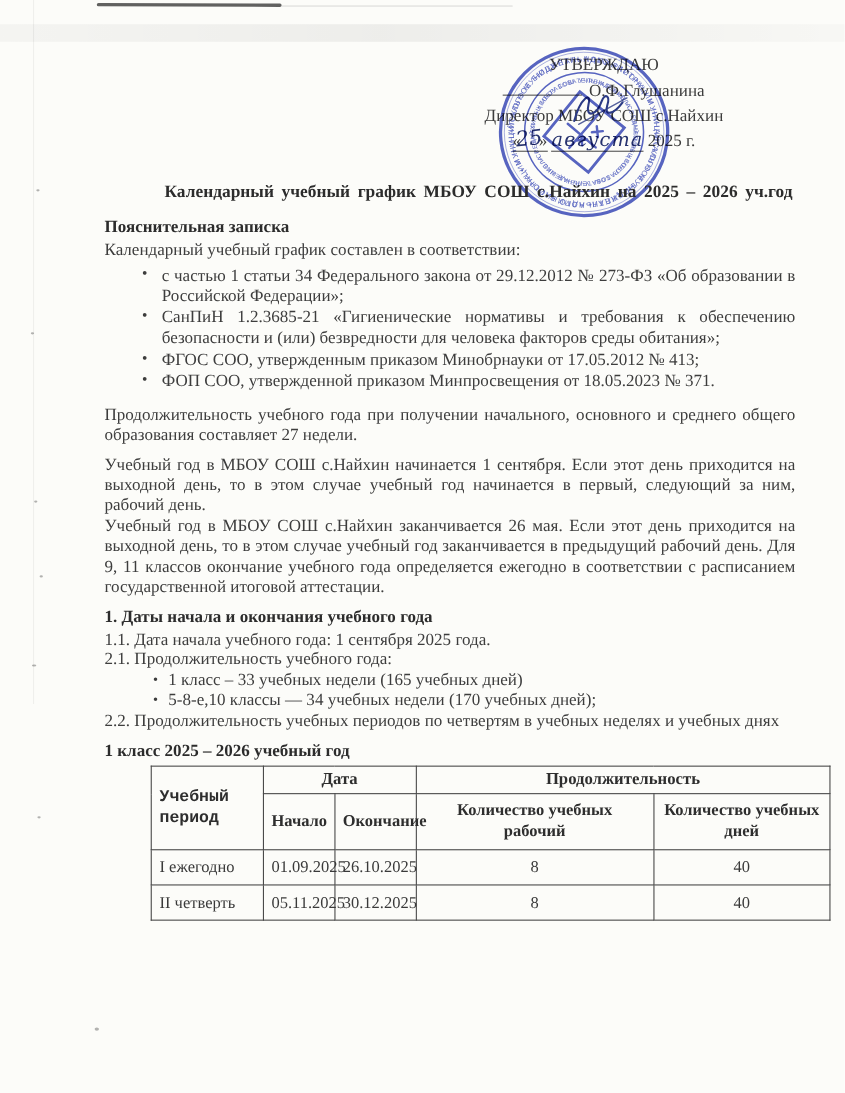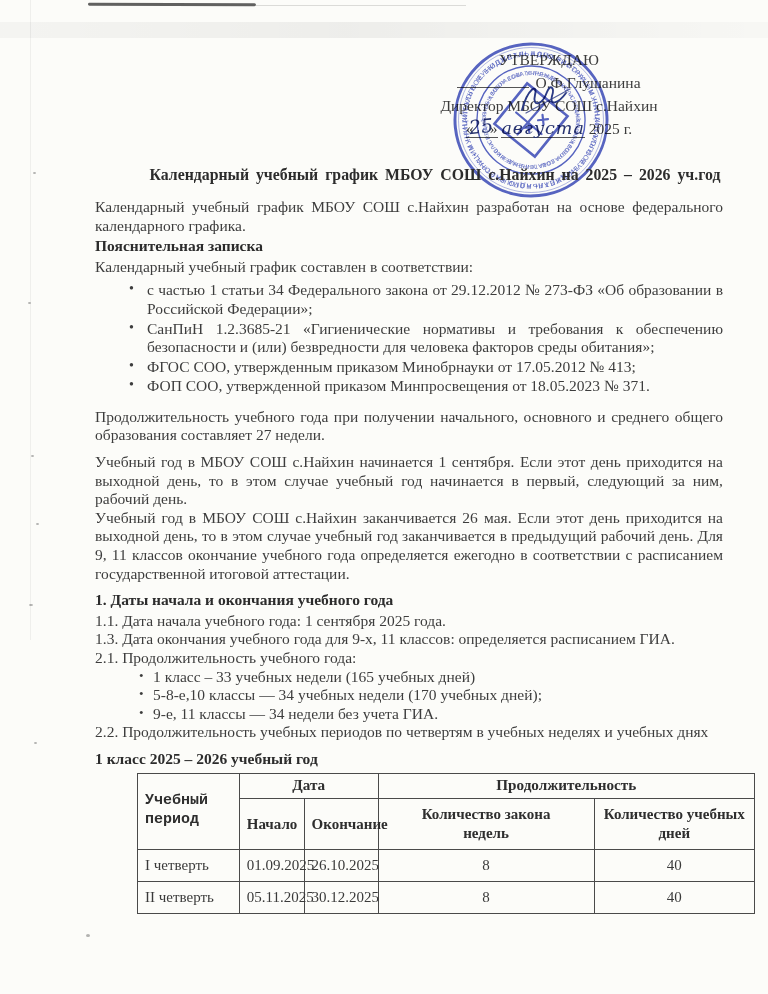--- a/index.html
+++ b/index.html
@@ -118,45 +118,42 @@
       <path d="M -14 -9 L 9 15"></path>
       <path d="M -8 7 L 2 7 M -3 2 L -3 12"></path>
       <path d="M 7 1 L 17 1 M 12 -4 L 12 6"></path>
     </g>
   </svg>
 
   <div class="content">
 
     <div class="doc-title">Календарный учебный график МБОУ СОШ с.Найхин на 2025 – 2026 уч.год</div>
 
-    <p>Календарный учебный график МБОУ СОШ с.Найхин разработан на основе федерального календарного графика.</p>
 
     <div class="center-bold">Пояснительная записка</div>
     <p class="plain">Календарный учебный график составлен в соответствии:</p>
 
     <ul class="compliance">
       <li>с частью 1 статьи 34 Федерального закона от 29.12.2012 № 273-ФЗ «Об образовании в Российской Федерации»;</li>
       <li>СанПиН 1.2.3685-21 «Гигиенические нормативы и требования к обеспечению безопасности и (или) безвредности для человека факторов среды обитания»;</li>
       <li>ФГОС СОО, утвержденным приказом Минобрнауки от 17.05.2012 № 413;</li>
       <li>ФОП СОО, утвержденной приказом Минпросвещения от 18.05.2023 № 371.</li>
     </ul>
 
     <p class="mt12 mb8">Продолжительность учебного года при получении начального, основного и среднего общего образования составляет 27 недели.</p>
     <p>Учебный год в МБОУ СОШ с.Найхин  начинается 1 сентября. Если этот день приходится на выходной день, то в этом случае учебный год начинается в первый, следующий за ним, рабочий день.</p>
     <p>Учебный год в МБОУ СОШ с.Найхин заканчивается 26 мая. Если этот день приходится на выходной день, то в этом случае учебный год заканчивается в предыдущий рабочий день. Для 9, 11 классов окончание учебного года определяется ежегодно в соответствии с расписанием государственной итоговой аттестации.</p>
 
     <div class="center-bold mt8">1. Даты начала и окончания учебного года</div>
     <p class="plain">1.1. Дата начала учебного года: 1 сентября 2025 года.</p>
-    <p class="plain">1.3. Дата окончания учебного года для 9-х, 11 классов: определяется расписанием ГИА.</p>
 
     <p class="plain">2.1. Продолжительность учебного года:</p>
     <ul class="duration">
       <li>1 класс – 33 учебных недели (165 учебных дней)</li>
       <li>5-8-е,10 классы — 34 учебных недели (170 учебных дней);</li>
-      <li>9-е, 11 классы — 34 недели без учета ГИА.</li>
     </ul>
     <p>2.2. Продолжительность учебных периодов по четвертям в учебных неделях и учебных днях</p>
 
     <div class="center-bold mt8">1 класс 2025 – 2026 учебный год</div>
 
     <div class="tbl-wrap">
       <table class="sched">
         <colgroup>
           <col style="width:16.5%">
             <col style="width:10.5%">
@@ -166,27 +163,27 @@
         </colgroup>
         <thead>
           <tr>
             <th class="period-head" rowspan="2">Учебный период</th>
             <th class="group" colspan="2">Дата</th>
             <th class="group" colspan="2">Продолжительность</th>
           </tr>
           <tr>
             <th class="sub">Начало</th>
             <th class="sub">Окончание</th>
-            <th class="sub centered"><span class="wrapcap">Количество закона недель</span></th>
+            <th class="sub centered"><span class="wrapcap">Количество учебных рабочий</span></th>
             <th class="sub centered"><span class="wrapcap">Количество учебных дней</span></th>
           </tr>
         </thead>
         <tbody>
           <tr>
-            <td class="rowlabel">I четверть</td>
+            <td class="rowlabel">I ежегодно</td>
             <td class="dateval">01.09.2025</td>
             <td class="dateval">26.10.2025</td>
             <td class="num">8</td>
             <td class="num">40</td>
           </tr>
           <tr>
             <td class="rowlabel">II четверть</td>
             <td class="dateval">05.11.2025</td>
             <td class="dateval">30.12.2025</td>
             <td class="num">8</td>

